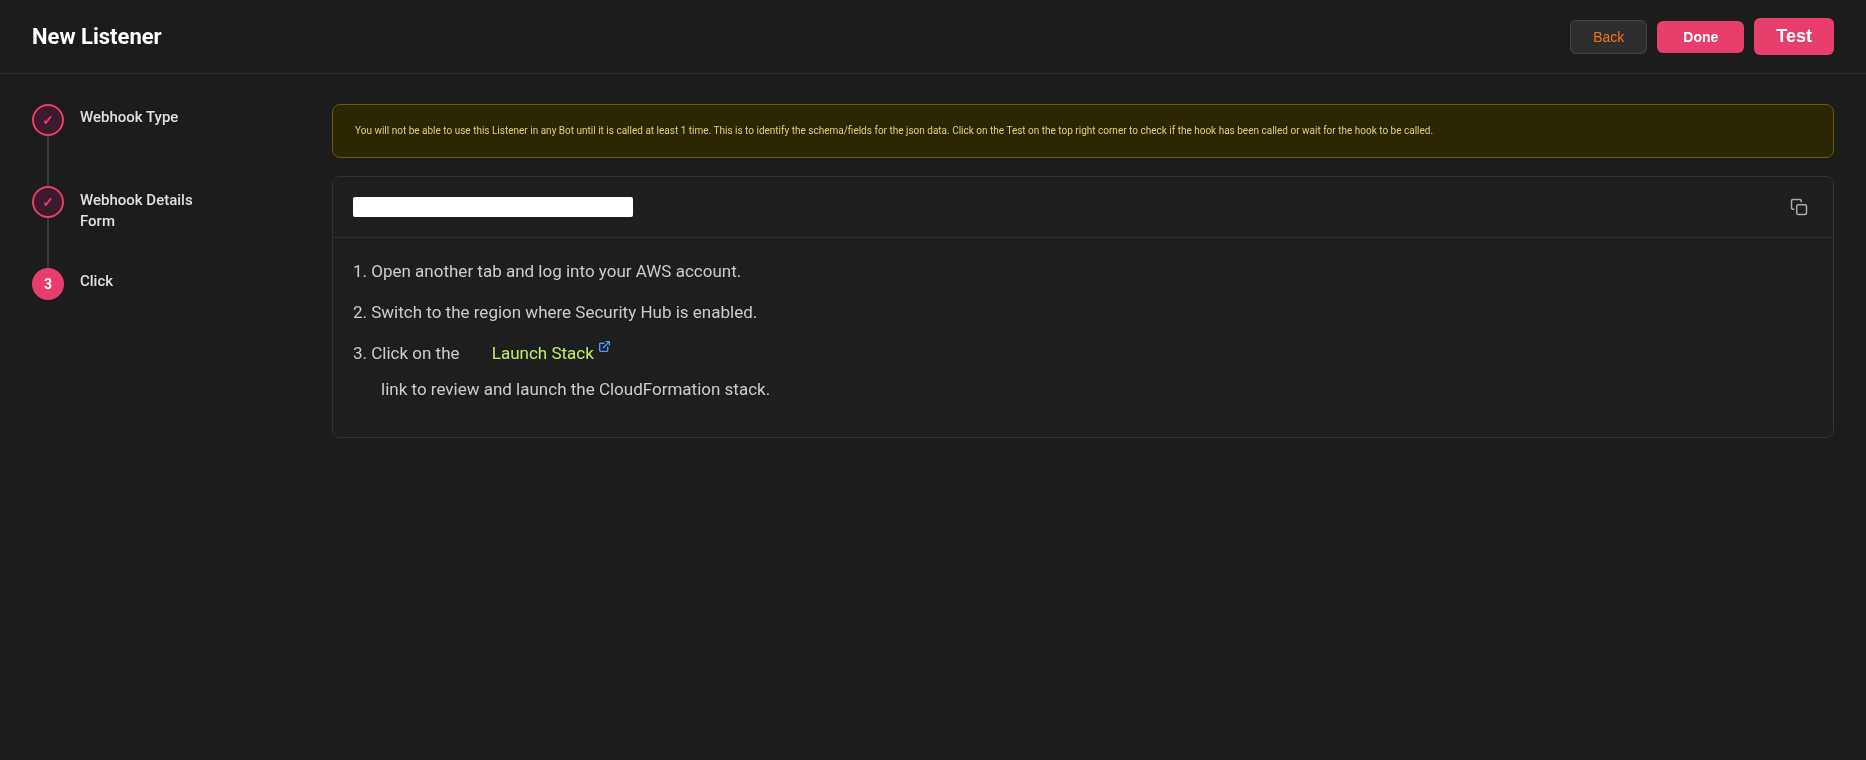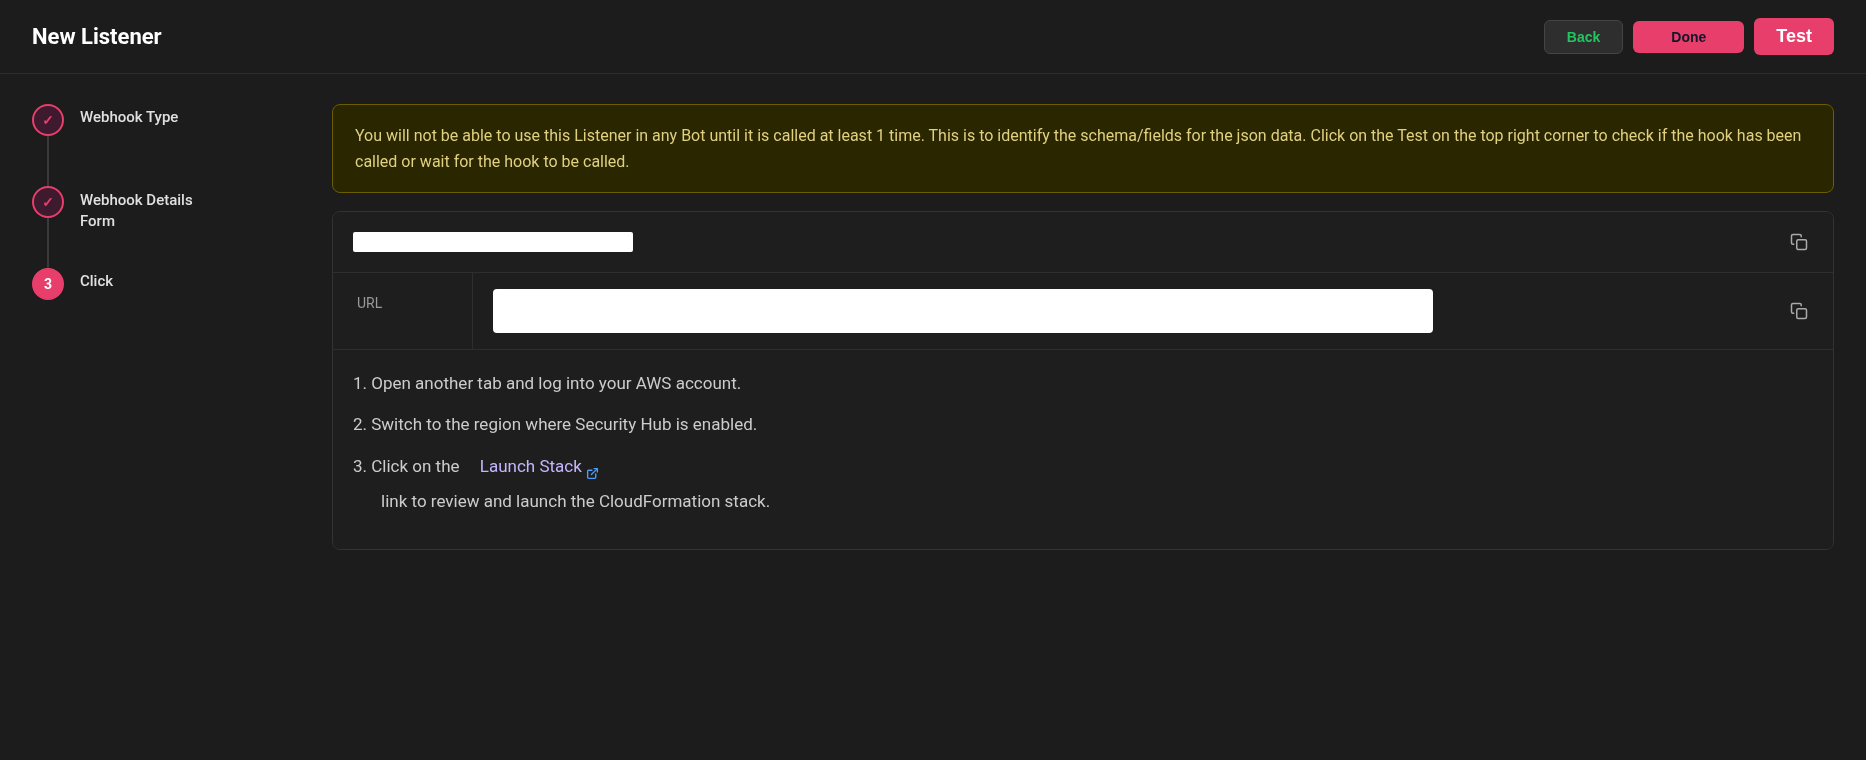--- a/index.html
+++ b/index.html
@@ -37,35 +37,34 @@
     }
 
     .header-actions {
       display: flex;
       gap: 10px;
       align-items: center;
     }
 
     .btn-back {
       background: #2e2e2e;
-      color: #22c55e;
+      color: #f97316;
       border: 1px solid #444;
       border-radius: 6px;
       padding: 8px 22px;
       font-size: 14px;
       cursor: pointer;
-      font-weight: bold;
     }
 
     .btn-done {
       background: #e83e6c;
-      color: #0f172a;
+      color: #ffffff;
       border: none;
       border-radius: 6px;
-      padding: 8px 38px;
+      padding: 8px 26px;
       font-size: 14px;
       cursor: pointer;
       font-weight: 600;
     }
 
     .btn-test {
       background: #e83e6c;
       color: #fff;
       border: none;
       border-radius: 6px;
@@ -157,21 +156,21 @@
     }
 
     
     .warning-banner {
       background: #2a2600;
       border: 1px solid #6b5c00;
       border-radius: 8px;
       padding: 18px 22px;
       margin-bottom: 18px;
       color: #e0d080;
-      font-size: 16px;
+      font-size: 10px;
       line-height: 1.6;
     }
 
     
     .info-table {
       border: 1px solid #333;
       border-radius: 8px;
       overflow: hidden;
     }
 
@@ -248,26 +247,26 @@
     }
 
     .instruction-step {
       font-size: 17px;
       color: #ccc;
       margin-bottom: 14px;
       line-height: 1.6;
     }
 
     .launch-stack-link {
-      color: #c4b5fd;
+      color: #bef264;
       text-decoration: none;
       display: inline-flex;
-      align-items: flex-end;
+      align-items: flex-start;
       gap: 4px;
-      margin-left: 16px;
+      margin-left: 28px;
     }
 
     .ext-icon {
       font-size: 12px;
     }
 
     .table-value-row {
       display: flex;
       align-items: center;
       width: 100%;
@@ -333,36 +332,20 @@
               <div class="copy-icon" title="Copy">
                 <svg width="18" height="18" viewBox="0 0 24 24" fill="none" stroke="#aaa" stroke-width="2" stroke-linecap="round" stroke-linejoin="round">
                   <rect x="9" y="9" width="13" height="13" rx="2" ry="2"></rect>
                   <path d="M5 15H4a2 2 0 0 1-2-2V4a2 2 0 0 1 2-2h9a2 2 0 0 1 2 2v1"></path>
                 </svg>
               </div>
             </div>
           </div>
         </div>
 
-        <div class="table-row">
-          <div class="table-label">URL</div>
-          <div class="table-value">
-            <div class="table-value-row">
-              <div class="table-value-inner">
-                <div class="url-input"></div>
-              </div>
-              <div class="copy-icon" title="Copy">
-                <svg width="18" height="18" viewBox="0 0 24 24" fill="none" stroke="#aaa" stroke-width="2" stroke-linecap="round" stroke-linejoin="round">
-                  <rect x="9" y="9" width="13" height="13" rx="2" ry="2"></rect>
-                  <path d="M5 15H4a2 2 0 0 1-2-2V4a2 2 0 0 1 2-2h9a2 2 0 0 1 2 2v1"></path>
-                </svg>
-              </div>
-            </div>
-          </div>
-        </div>
 
         <div class="table-row">
           <div class="instruction-content">
             <div class="instruction-steps">
               <div class="instruction-step">1. Open another tab and log into your AWS account.</div>
               <div class="instruction-step">2. Switch to the region where Security Hub is enabled.</div>
               <div class="instruction-step">
                 <span>3. Click on the</span>
                 <a href="#" class="launch-stack-link">
                   <span>Launch Stack</span>

